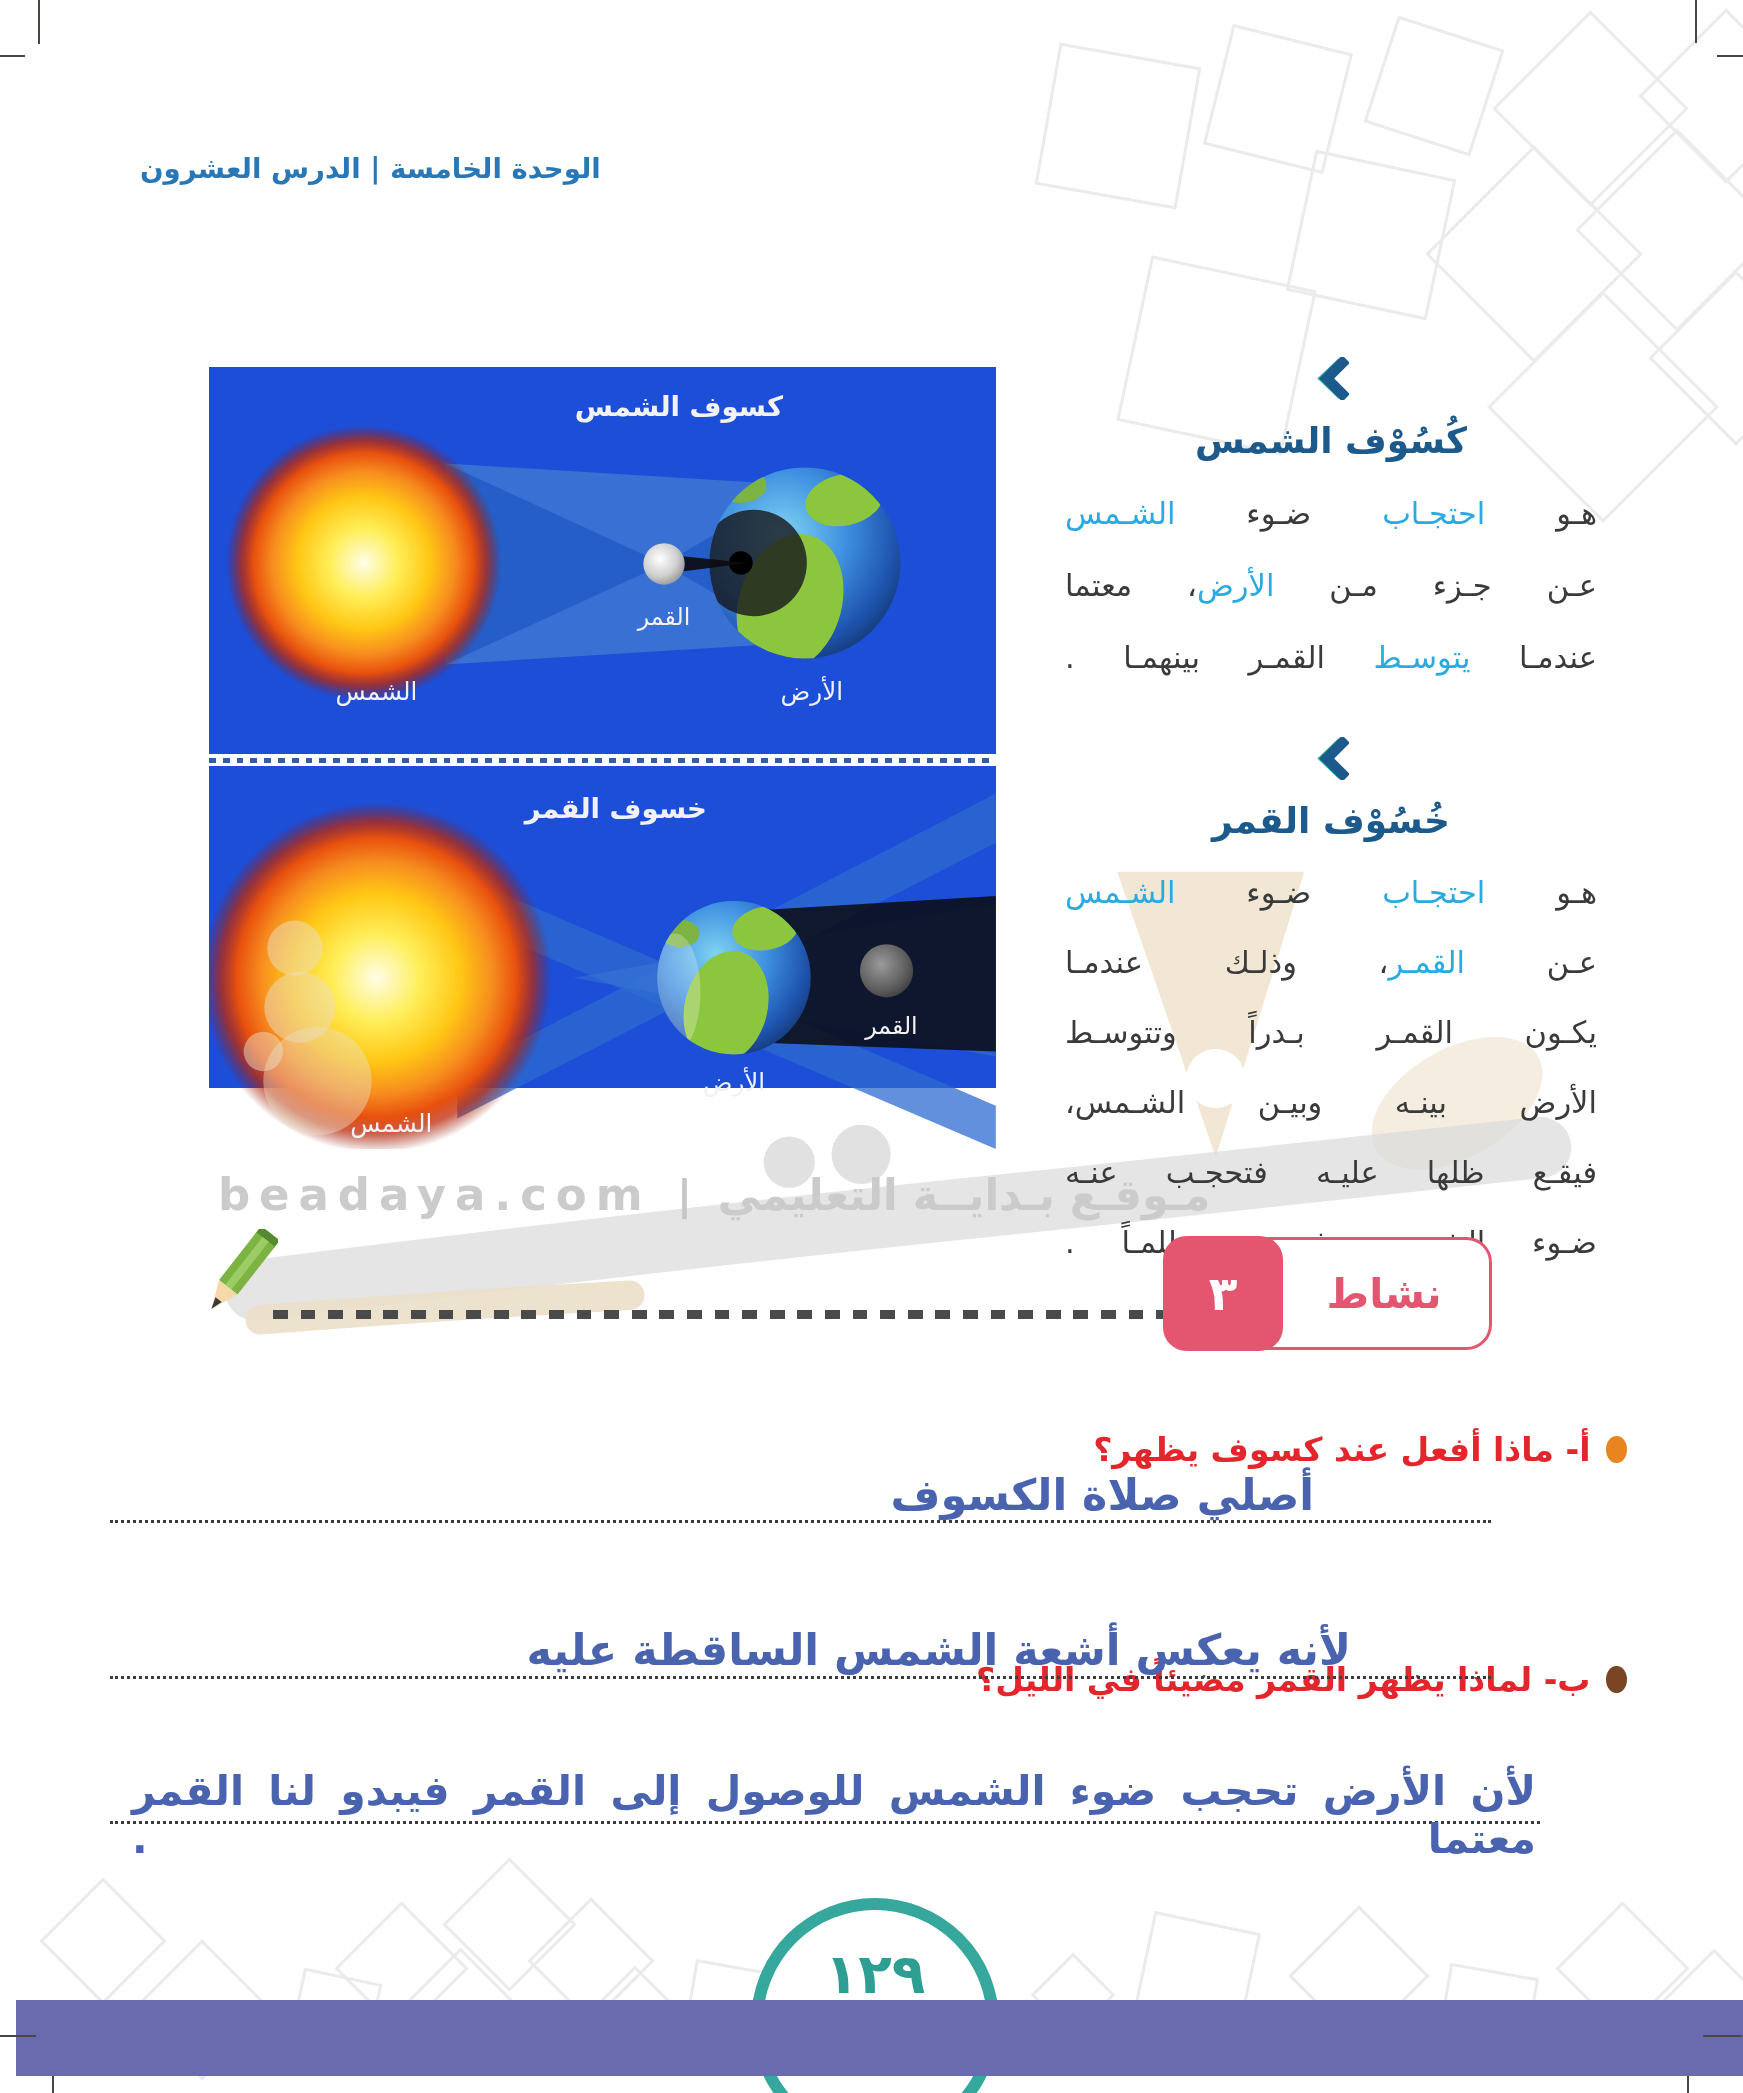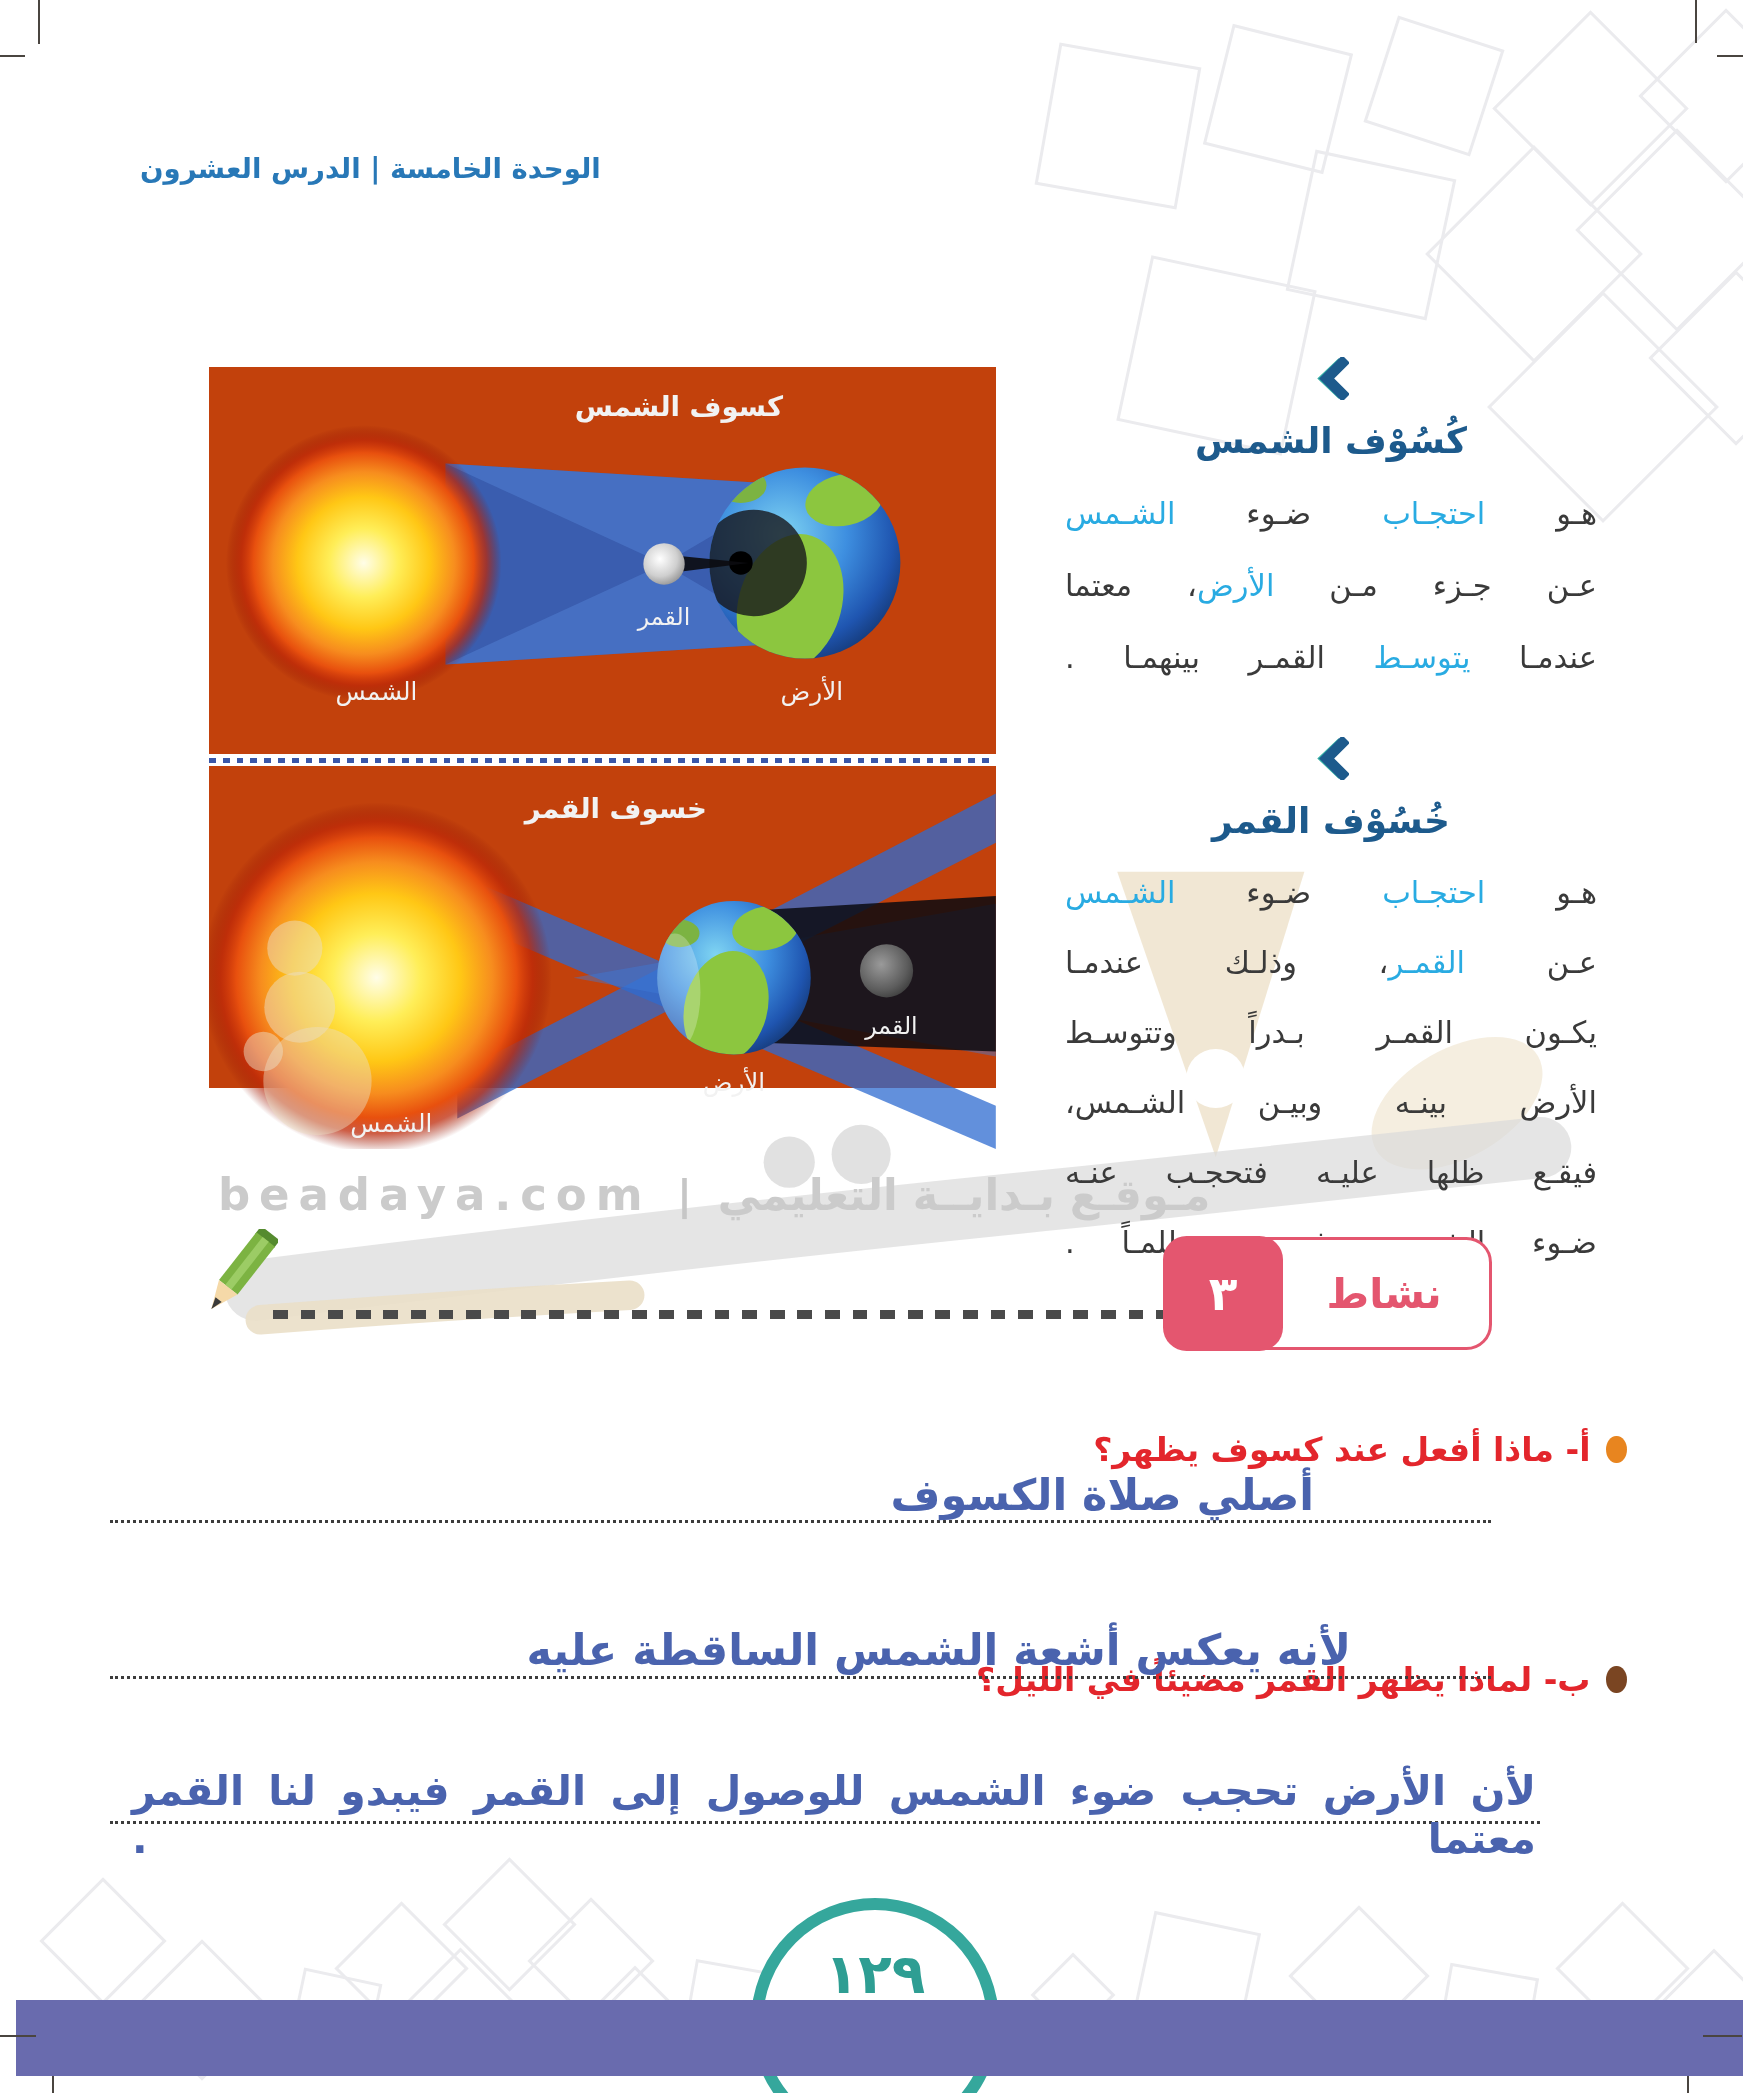--- a/index.html
+++ b/index.html
@@ -18,21 +18,21 @@
 
   
   .wm-svg{position:absolute;left:0;top:0;z-index:0;}
   .wm-text{position:absolute;left:219px;top:1168px;display:flex;direction:ltr;align-items:center;
            gap:25.6px;color:#CBCBCB;font-weight:bold;z-index:1;}
   .wm-text .site{font-size:45px;letter-spacing:8.9px;}
   .wm-text .sep{font-size:41px;color:#C6C6C6;}
   .wm-text .name{font-size:43px;letter-spacing:1px;}
 
   
-  .panel{position:absolute;left:210px;width:787px;background:#c2410c;z-index:2;}
+  .panel{position:absolute;left:210px;width:787px;background:#1d4ed8;z-index:2;}
   .panel1{top:367px;height:387px;}
   .panel2{top:766px;height:322px;}
   .sep-dots{position:absolute;left:210px;top:758px;width:787px;height:4.9px;z-index:2;
             background-image:repeating-linear-gradient(90deg,#3A57A8 0 6.9px,transparent 6.9px 13.8px);}
   .panel svg{display:block;}
 
   
   .sec{position:absolute;left:1066px;width:532px;z-index:2;direction:rtl;}
   .sec-solar{top:357px;}
   .sec-lunar{top:737px;}

